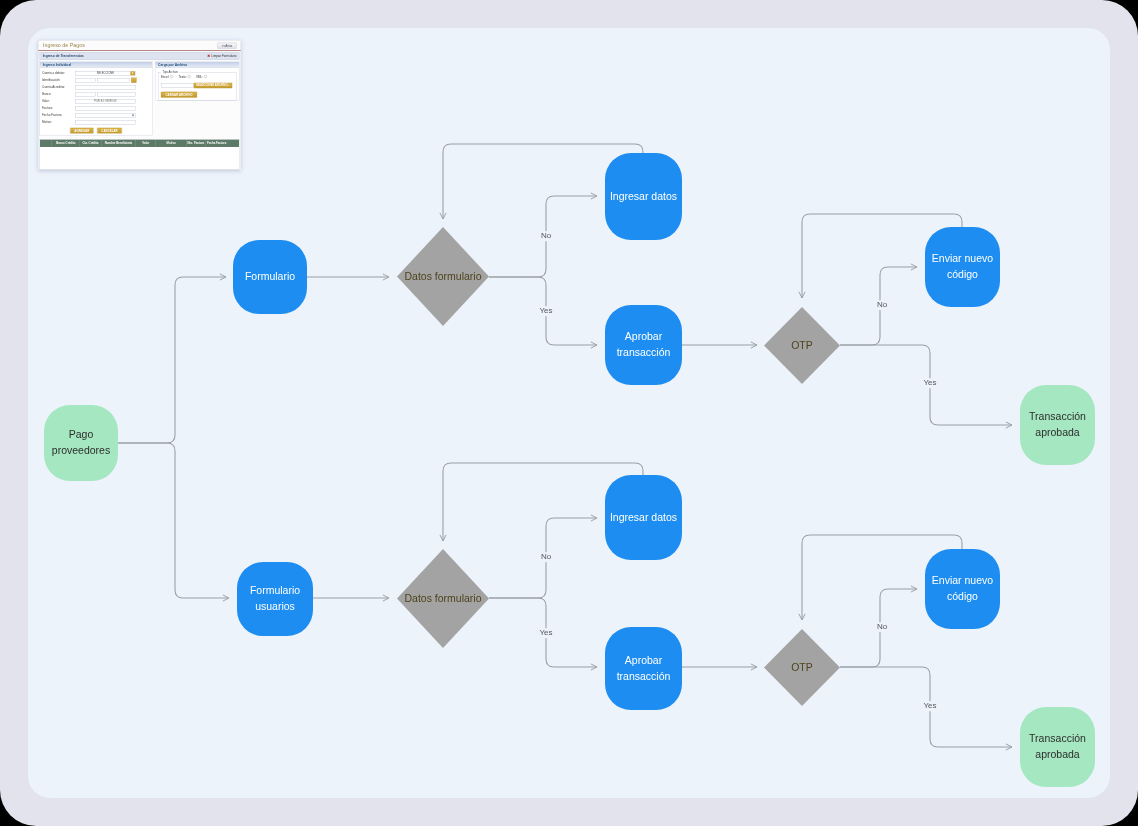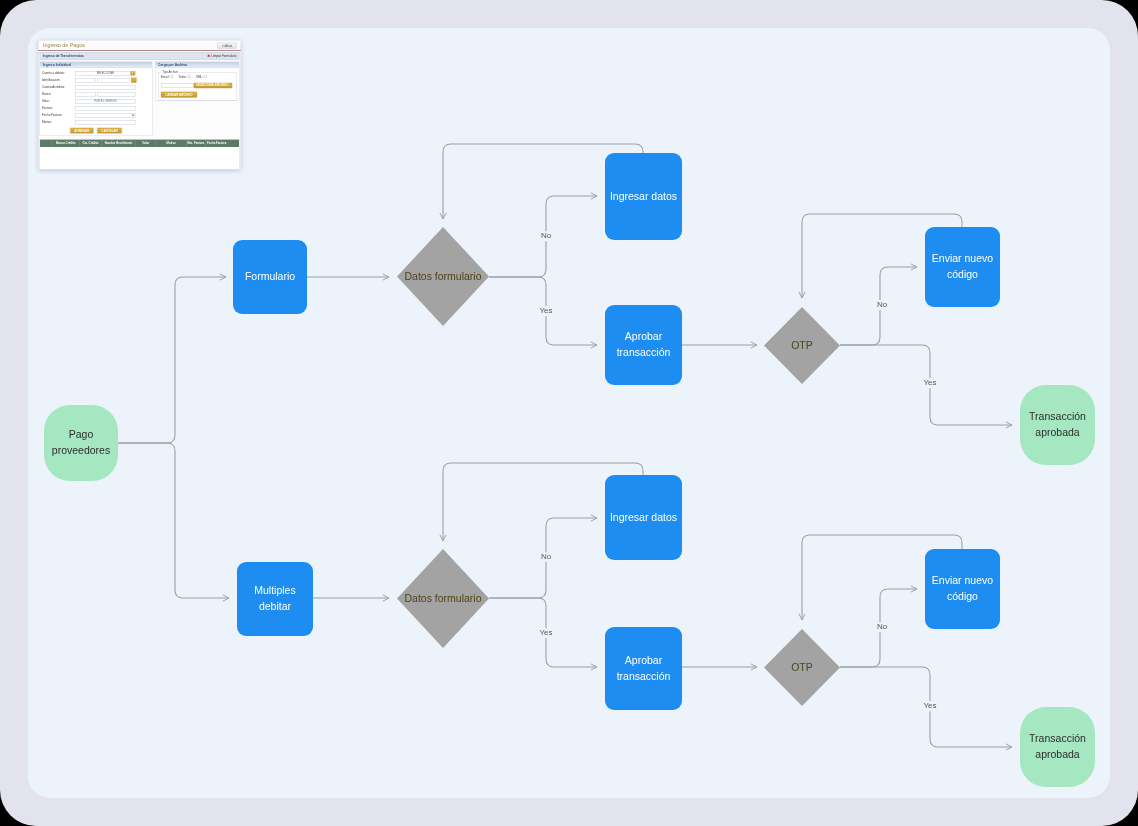--- a/index.html
+++ b/index.html
@@ -6,21 +6,21 @@
     font-family:"Liberation Sans", sans-serif;}
   .frame{position:absolute;inset:0;background:#e2e3ec;border-radius:36px;}
   .canvas{position:absolute;left:28px;top:28px;right:28px;bottom:28px;background:#edf3fb;border-radius:22px;}
   .stage{position:absolute;inset:0;}
   svg.edges{position:absolute;left:0;top:0;}
   svg.edges path{fill:none;stroke:#9aa0a6;stroke-width:1.1;}
 
   .node{position:absolute;display:flex;align-items:center;justify-content:center;text-align:center;
     font-size:10.5px;line-height:1.5;padding:4px;box-sizing:border-box;}
   .rounded{border-radius:26px;}
-  .blue{background:#1d8df1;color:#ffffff;border-radius:9px;}
+  .blue{background:#1d8df1;color:#ffffff;}
   .green{background:#a4e7c0;color:#2e2e2e;}
   .diamond{clip-path:polygon(50% 0,100% 50%,50% 100%,0 50%);background:#a3a3a3;color:#4e431c;font-weight:500;}
   .edge-label{position:absolute;transform:translate(-50%,-50%);font-size:8px;color:#54575c;
     background:#edf3fb;padding:0 2px;line-height:1.2;}
 
   
   .shot{position:absolute;left:38px;top:40px;width:203px;height:130px;box-shadow:0 1px 4px rgba(60,80,120,.25);}
   .shot-inner{width:609px;height:390px;transform:scale(0.3333);transform-origin:0 0;background:#fcfcfd;
     border:1px solid #c6cbd6;box-sizing:border-box;}
   .shot-titlebar{display:flex;justify-content:space-between;align-items:center;padding:7px 12px 5px 14px;
@@ -119,21 +119,21 @@
       <span>OTP</span>
     </div>
   <div class="node blue rounded" style="left:925px;top:227px;width:75px;height:80px;">
       <span>Enviar nuevo código</span>
     </div>
   <div class="node green rounded" style="left:1020px;top:385px;width:75px;height:80px;">
       <span>Transacción aprobada</span>
     </div>
 
   <div class="node blue rounded" style="left:237px;top:562px;width:76px;height:74px;">
-      <span>Multiples debitar</span>
+      <span>Formulario usuarios</span>
     </div>
   <div class="node diamond" style="left:397px;top:549px;width:92px;height:99px;">
       <span>Datos formulario</span>
     </div>
   <div class="node blue rounded" style="left:605px;top:475px;width:77px;height:85px;">
       <span>Ingresar datos</span>
     </div>
   <div class="node blue rounded" style="left:605px;top:627px;width:77px;height:83px;">
       <span>Aprobar transacción</span>
     </div>

